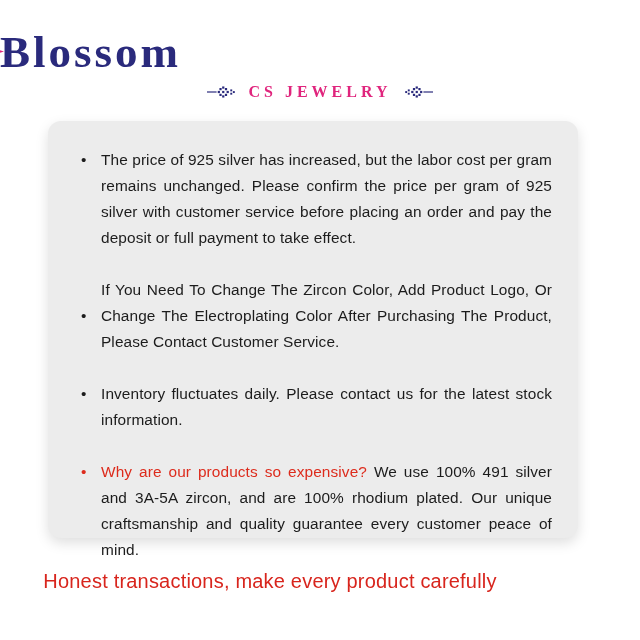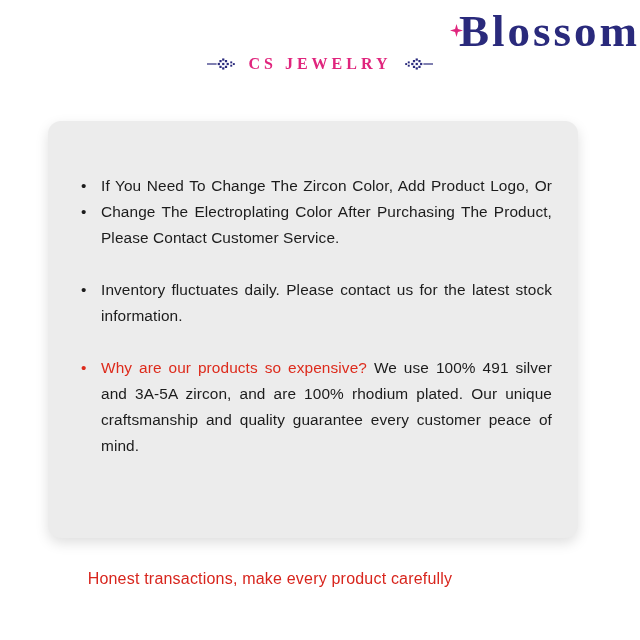--- a/index.html
+++ b/index.html
@@ -11,22 +11,22 @@
     height: 640px;
     background: #ffffff;
     font-family: "Liberation Sans", sans-serif;
     overflow: hidden;
     position: relative;
   }
 
   
   .logo-block {
     width: 640px;
-    padding-top: 8px;
-    text-align: right;
+    padding-top: 29px;
+    text-align: left;
   }
   .brand-row {
     position: relative;
     display: inline-block;
     line-height: 1;
   }
   .brand-name {
     font-family: "Liberation Serif", serif;
     font-size: 45px;
     font-weight: 700;
@@ -37,20 +37,21 @@
   }
   .brand-spark {
     position: absolute;
     left: -9px;
     top: 16px;
     width: 13px;
     height: 13px;
     pointer-events: none;
   }
   .tagline-row {
+    margin-top: 7px;
     display: flex;
     align-items: center;
     justify-content: center;
     gap: 7px;
   }
   .tagline-text {
     font-family: "Liberation Serif", serif;
     font-size: 16px;
     font-weight: 700;
     color: #e0257d;
@@ -111,21 +112,21 @@
   .notice-item.accent .bullet { color: #dd2b1c; }
   .notice-item .lead-accent { color: #dd2b1c; margin-top: 40px; }
 
   
   .footer-slogan {
     position: absolute;
     left: 0;
     top: 570px;
     width: 540px;
     text-align: center;
-    font-size: 16px;
+    font-size: 20px;
     color: #d8251d;
     letter-spacing: 0.2px;
   }
 </style>
 </head>
 <body>
 
 <div class="logo-block">
   <div class="brand-row">
     <span class="brand-spark">
@@ -176,20 +177,21 @@
       </svg>
     </span>
   </div>
 </div>
 
 <div class="notice-card">
   <ul class="notice-list">
 
     <li class="notice-item">
       <span class="bullet">•</span>
+      <span>The price of 925 silver has increased, but the labor cost per gram remains unchanged. Please confirm the price per gram of 925 silver with customer service before placing an order and pay the deposit or full payment to take effect.</span>
     </li>
 
     <li class="notice-item bullet-middle">
       <span class="bullet">•</span>
       <span>If You Need To Change The Zircon Color, Add Product Logo, Or Change The Electroplating Color After Purchasing The Product, Please Contact Customer Service.</span>
     </li>
 
     <li class="notice-item">
       <span class="bullet">•</span>
       <span>Inventory fluctuates daily. Please contact us for the latest stock information.</span>

